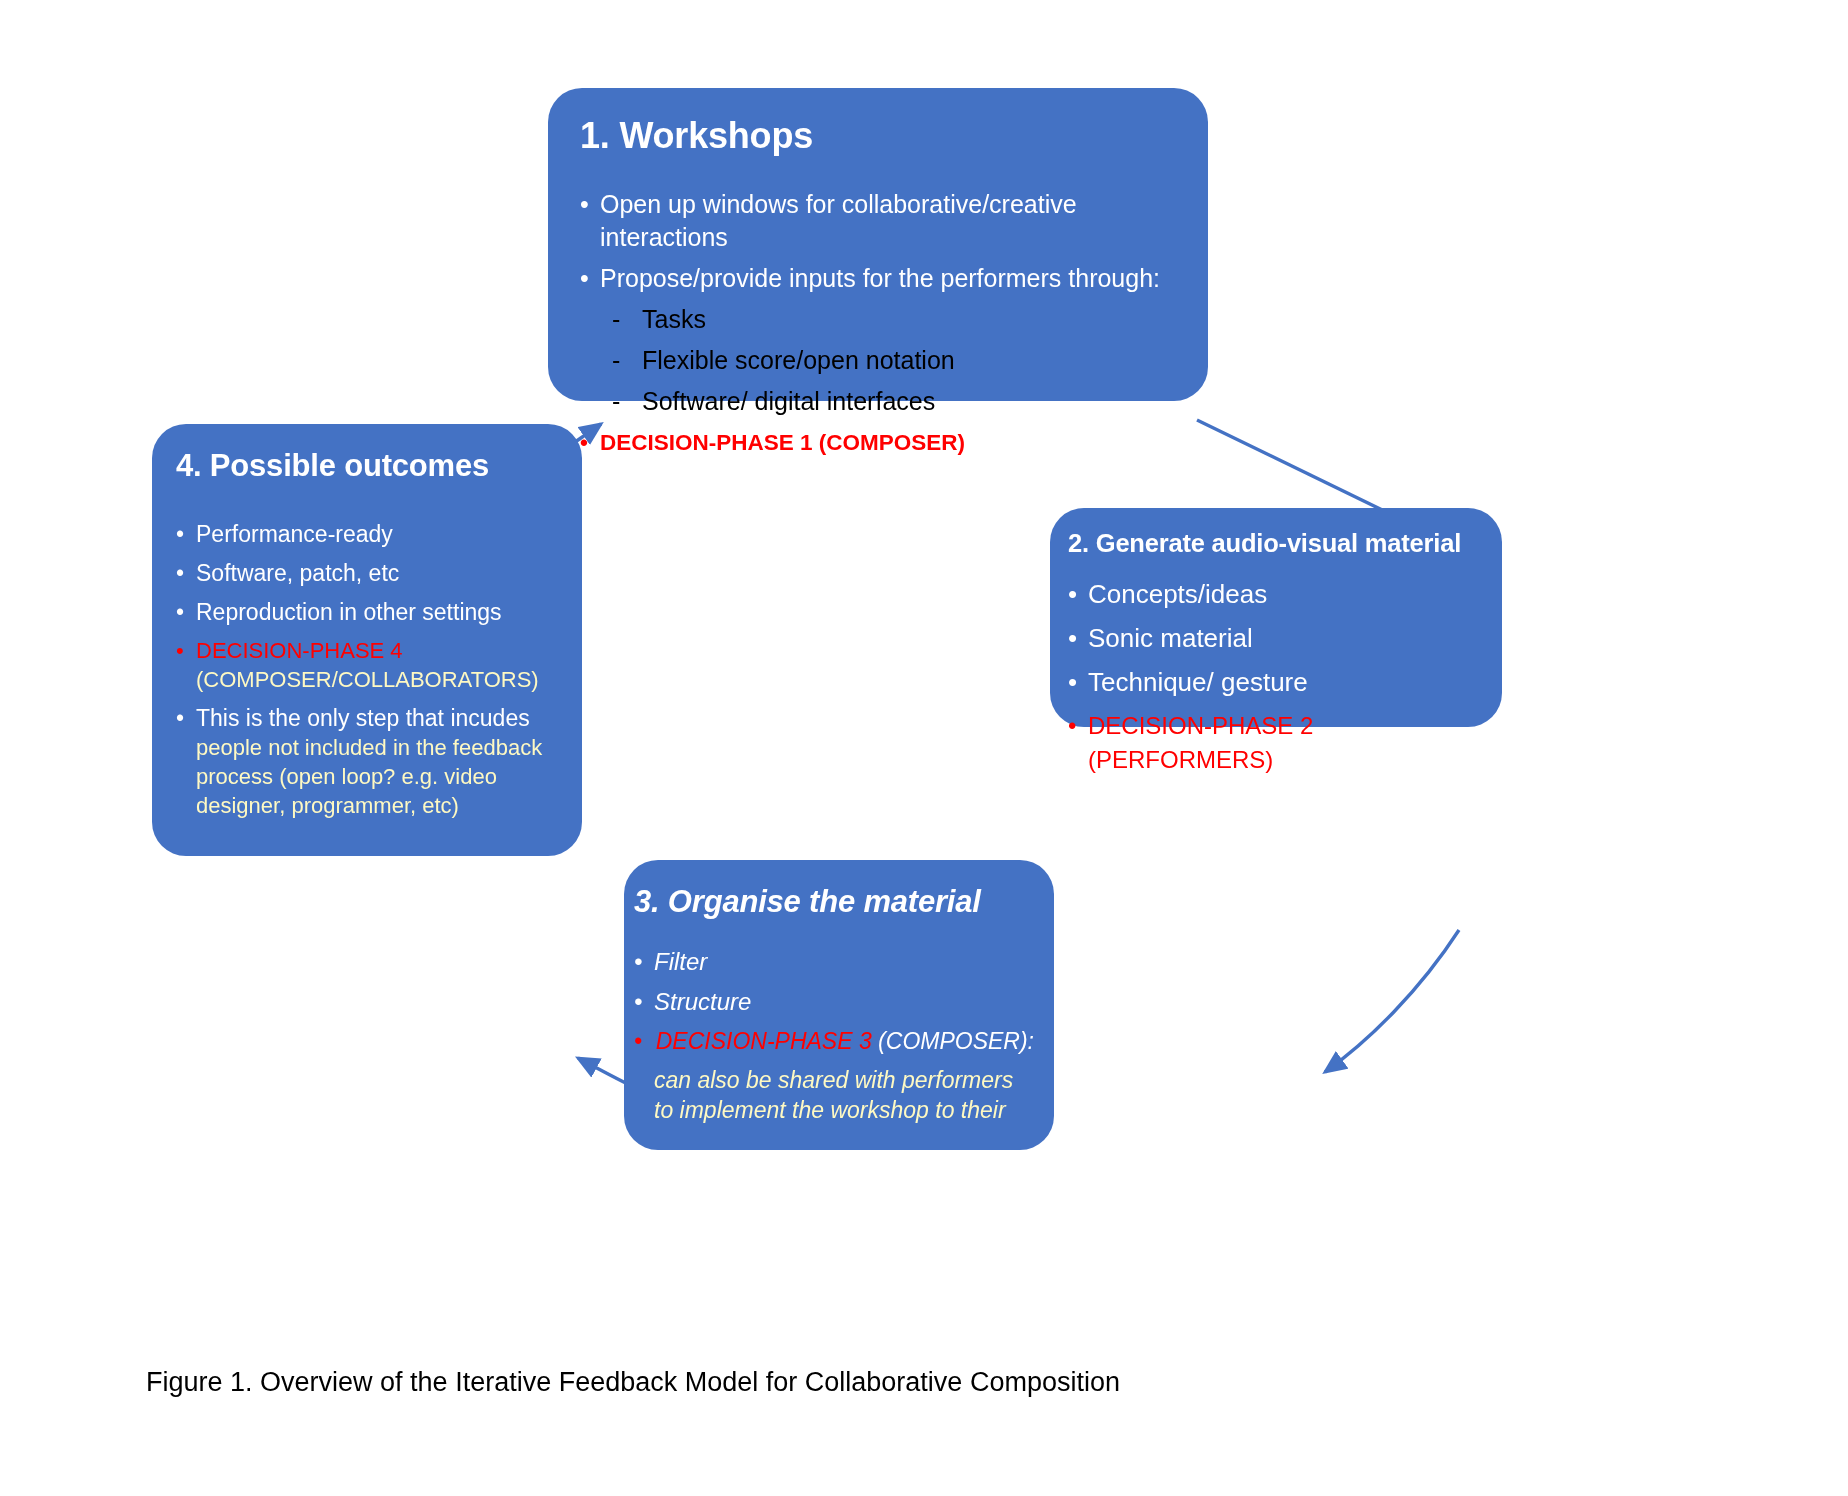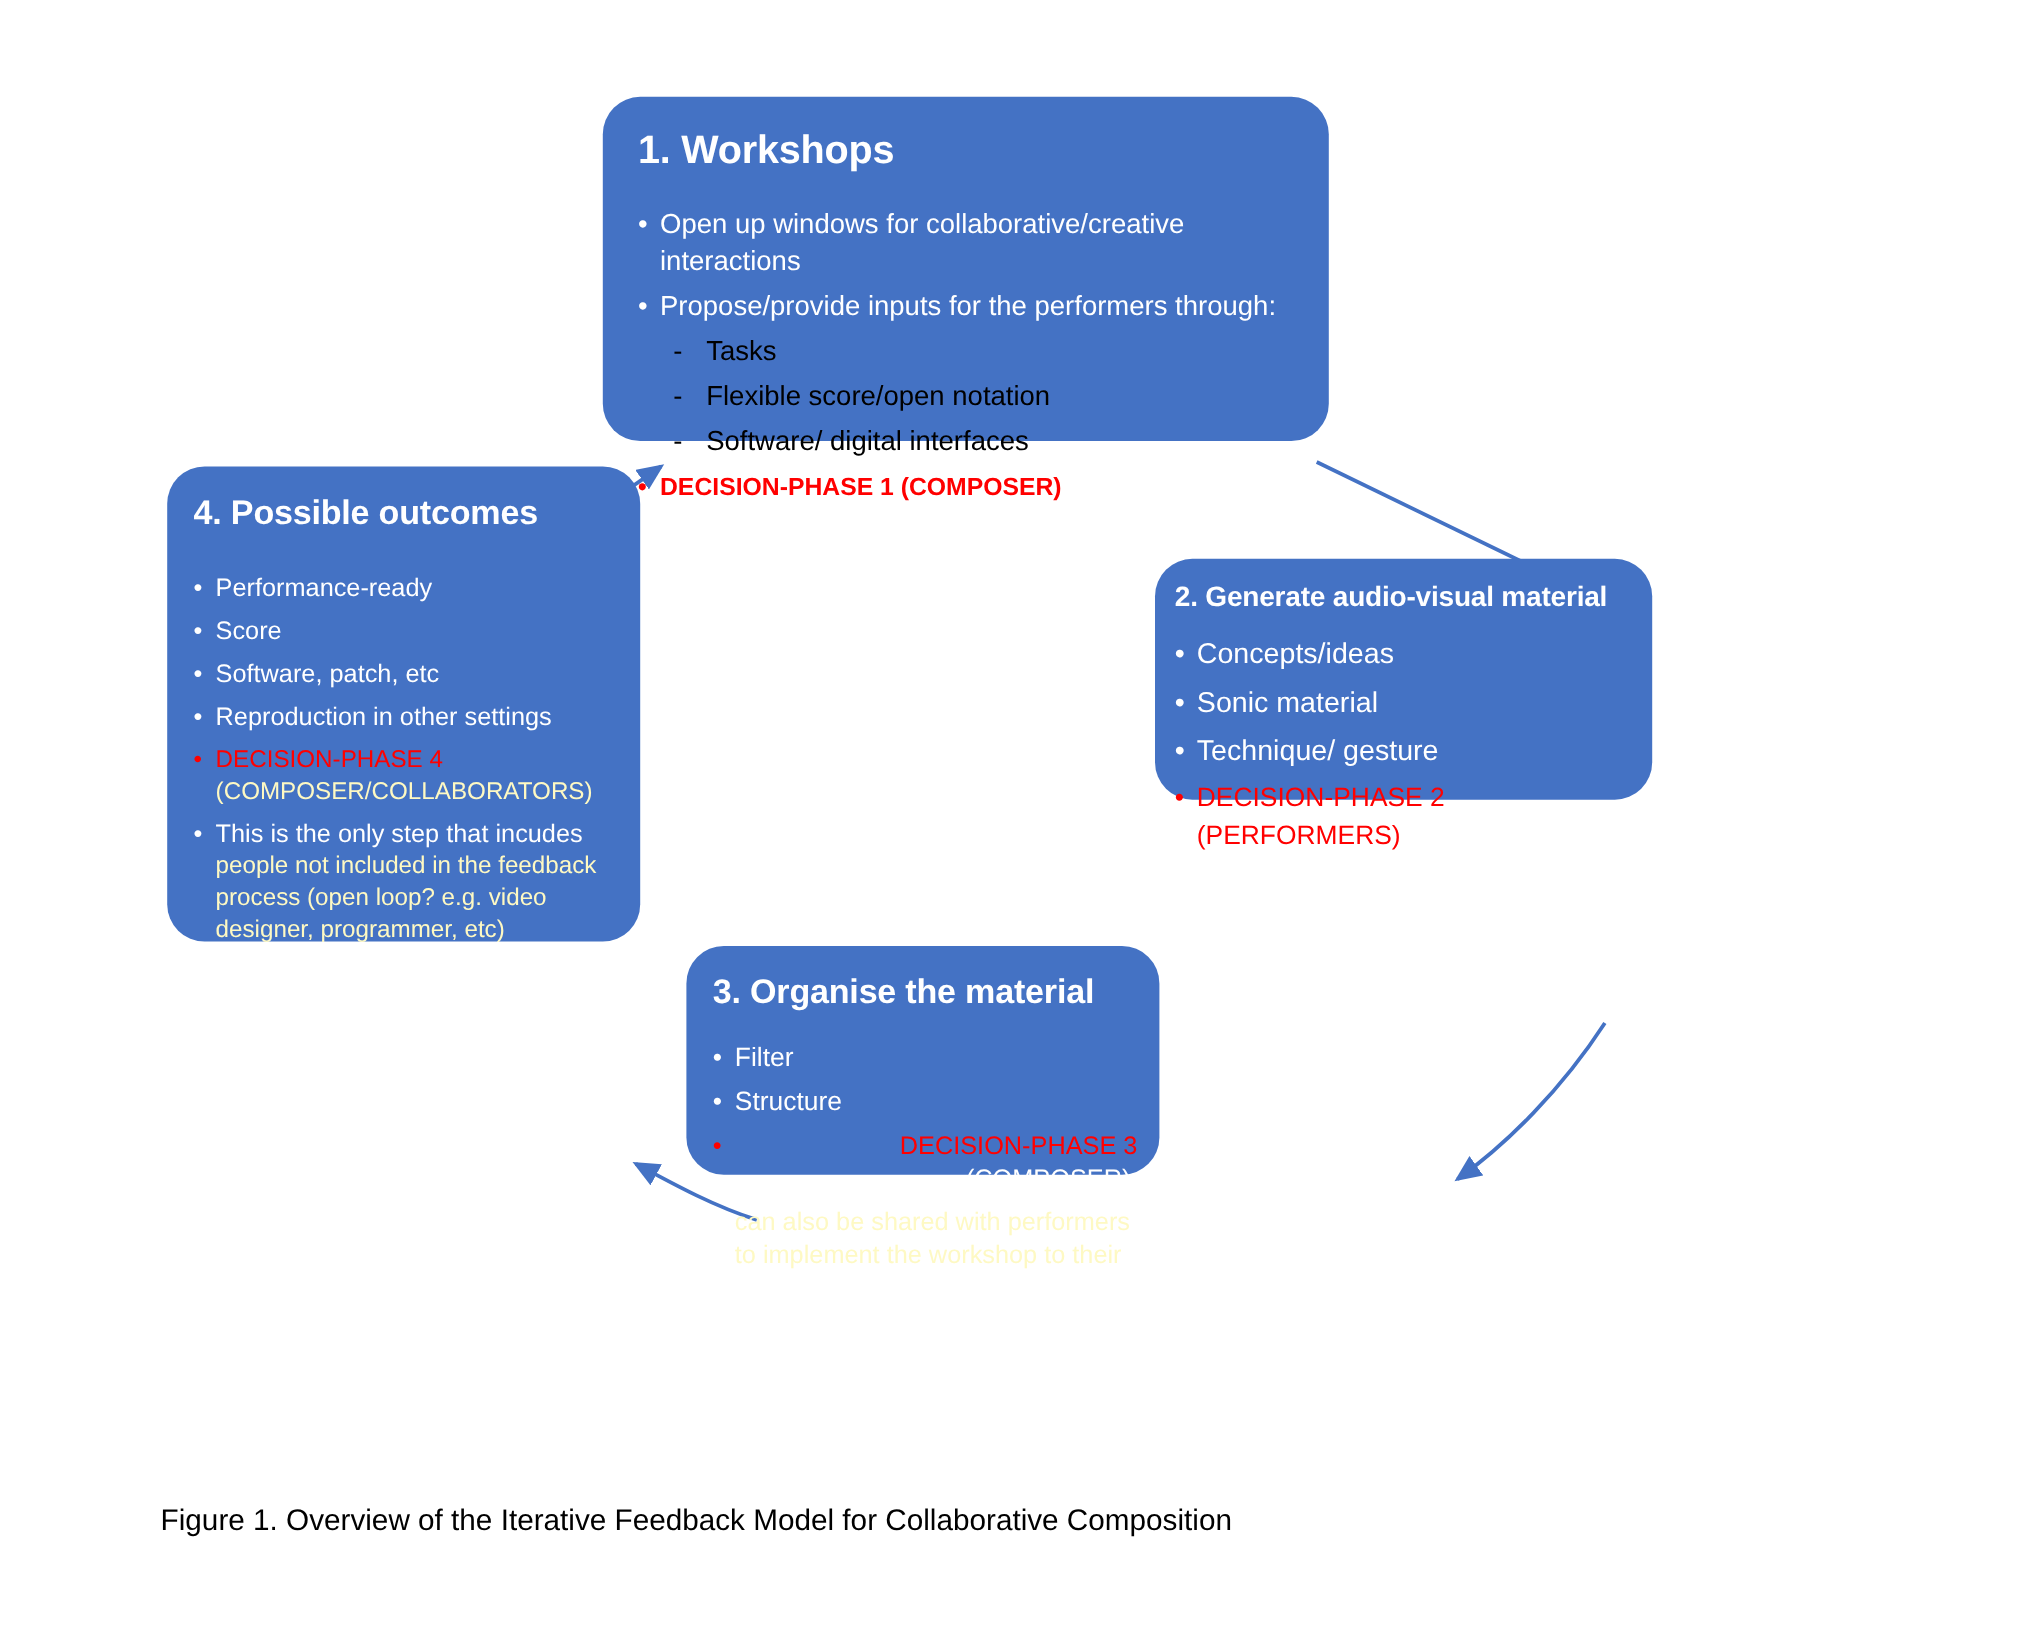--- a/index.html
+++ b/index.html
@@ -78,22 +78,23 @@
   #box-generate {
     left: 1050px; top: 508px; width: 452px; height: 219px;
     padding: 19px 18px 0 18px;
   }
   #box-generate .box-title { font-size: 25.5px; line-height: 32px; margin-bottom: 18px; }
   #box-generate .bullet { font-size: 26px; line-height: 34px; margin-bottom: 10px; }
   #box-generate .bullet.red { font-size: 24px; }
 
   
   #box-organise {
-    left: 624px; top: 860px; width: 430px; height: 208px;
-    padding: 22px 20px 0 24px;
+    left: 624px; top: 860px; width: 430px; height: 290px;
+    padding: 22px 20px 0 10px;
+    font-style: italic;
   }
   #box-organise .box-title { font-size: 31px; line-height: 40px; margin-bottom: 24px; }
   #box-organise .bullet { font-size: 24px; line-height: 31px; margin-bottom: 9px; }
   #box-organise .bullet.red { font-size: 23px; line-height: 30px; text-align: right; }
   #box-organise .cont { font-size: 23px; line-height: 30px; }
 
   
   #box-outcomes {
     left: 152px; top: 424px; width: 430px; height: 432px;
     padding: 22px 20px 0 24px;
@@ -179,21 +180,20 @@
       <div class="bullet red multi"><span>DECISION-PHASE  3</span><span class="white"> (COMPOSER):</span></div>
       <div class="cont">can also be shared with performers</div>
       <div class="cont">to implement  the workshop  to their</div>
     </div>
   </div>
 
   <div class="box" id="box-outcomes">
     <div class="box-title">4. Possible outcomes</div>
     <div class="bullets">
       <div class="bullet">Performance-ready</div>
-      <div class="bullet">Score</div>
       <div class="bullet">Software, patch, etc</div>
       <div class="bullet">Reproduction  in other settings</div>
       <div class="bullet red multi">DECISION-PHASE  4</div>
       <div class="cont" style="margin-bottom:9px;">(COMPOSER/COLLABORATORS)</div>
       <div class="bullet multi">This is the only  step that incudes</div>
       <div class="cont">people  not included  in the feedback</div>
       <div class="cont">process (open loop? e.g. video</div>
       <div class="cont">designer, programmer, etc)</div>
     </div>
   </div>

